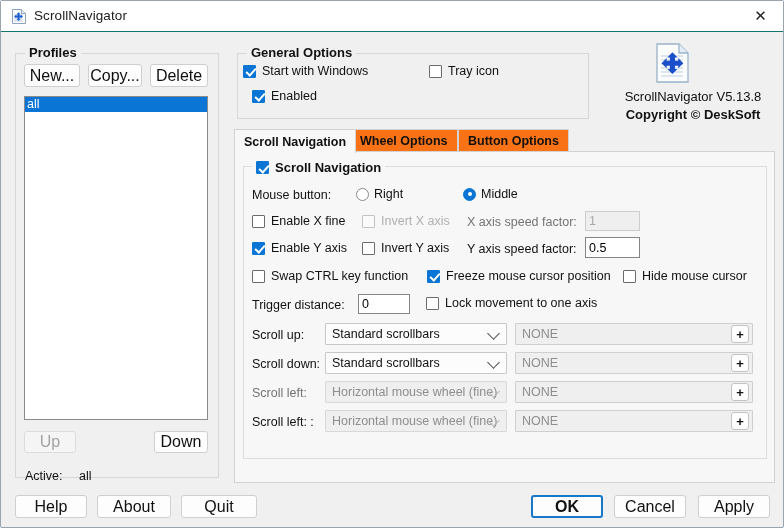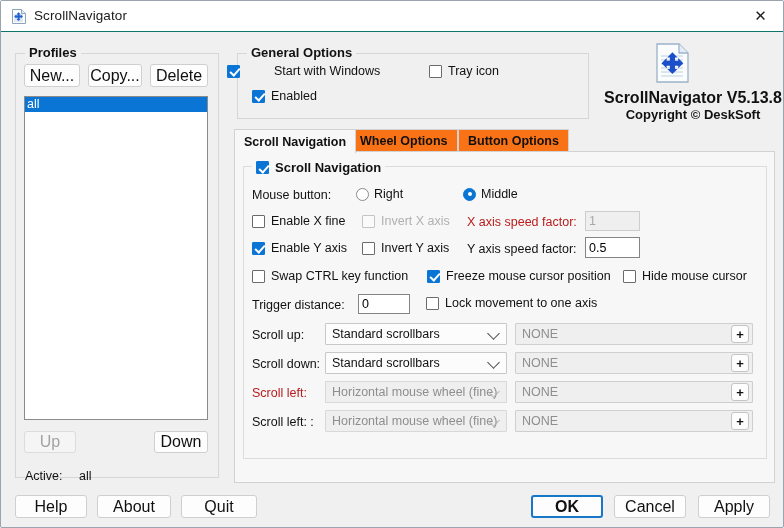--- a/index.html
+++ b/index.html
@@ -126,21 +126,21 @@
     position:relative;
   }
   .rb.checked{background:#0a75d4;border-color:#0a75d4;}
   .rb.checked:after{
     content:"";position:absolute;left:3.5px;top:3.5px;
     width:4px;height:4px;border-radius:50%;background:#fff;
   }
 
   
   .lbl{position:absolute;font-size:12.5px;color:#111;white-space:nowrap;}
-  .lbl.disabled{color:#b91c1c;}
+  .lbl.disabled{color:#737373;}
 
   
   .txt{
     position:absolute;
     background:#ffffff;
     border:1px solid #848484;
     box-sizing:border-box;
     font-family:"Liberation Sans", sans-serif;
     font-size:12.5px;
     color:#000;
@@ -215,21 +215,21 @@
   .tabpanel{
     position:absolute;left:233px;top:150px;width:541px;height:332px;
     background:#f7f7f7;
     border:1px solid #d2d2d2;
     box-sizing:border-box;
   }
 
   
   .logo-wrap{position:absolute;left:653px;top:41px;width:38px;height:42px;}
   .logo-line1{position:absolute;left:600px;top:88px;width:184px;text-align:center;
-    font-weight:bold;font-size:16px;color:#111;}
+    font-weight:normal;font-size:13px;color:#111;}
   .logo-line2{position:absolute;left:600px;top:106px;width:184px;text-align:center;
     font-weight:bold;font-size:13px;color:#111;}
   .active-row{position:absolute;left:24px;top:468px;font-size:12.5px;color:#111;}
   .active-val{position:absolute;left:78px;top:468px;font-size:12.5px;color:#111;}
 </style>
 </head>
 <body>
 
 <div class="window">
 
@@ -266,21 +266,21 @@
   <div class="btn disabled" style="left:23px;top:430px;width:52px;height:22px;">Up</div>
   <div class="btn" style="left:153px;top:430px;width:54px;height:22px;">Down</div>
 
   <span class="active-row">Active:</span>
   <span class="active-val">all</span>
 
   <div class="group" style="left:236px;top:52px;width:352px;height:66px;">
     <span class="group-title">General Options</span>
   </div>
 
-  <div class="cb-row" style="left:226px;top:63px;gap:28px;">
+  <div class="cb-row" style="left:242px;top:63px;">
     <span class="cb checked"></span>
     <span class="cb-label">Start with Windows</span>
   </div>
   <div class="cb-row" style="left:242px;top:88px;padding-left:9px;">
     <span class="cb checked"></span>
     <span class="cb-label">Enabled</span>
   </div>
   <div class="cb-row" style="left:428px;top:63px;">
     <span class="cb"></span>
     <span class="cb-label">Tray icon</span>

